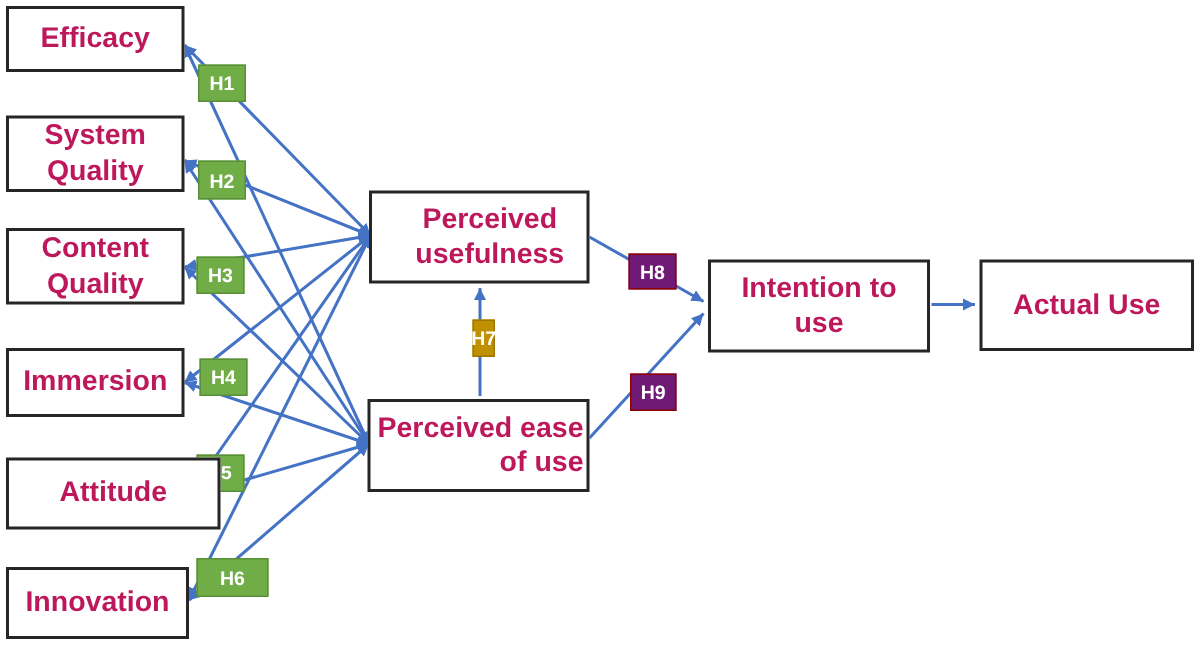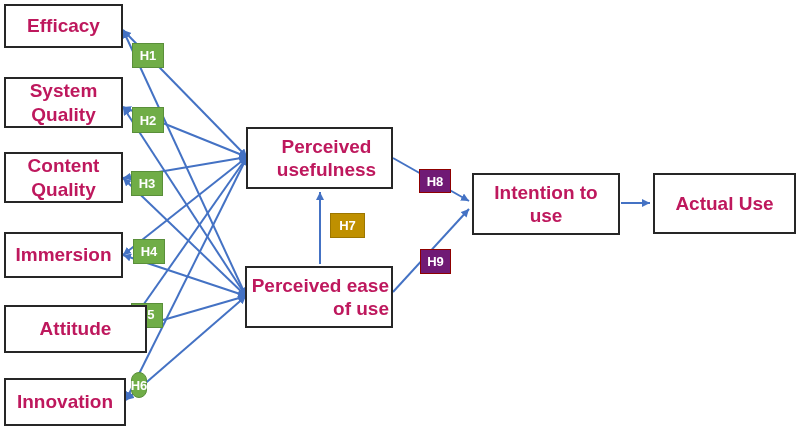--- a/index.html
+++ b/index.html
@@ -30,22 +30,22 @@
   #n-pu{left:246px;top:127px;width:147px;height:62px;padding-left:16px;}
   #n-peou{left:245px;top:266px;width:148px;height:62px;text-align:right;}
   #n-intention{left:472px;top:173px;width:148px;height:62px;}
   #n-actual{left:653px;top:173px;width:143px;height:61px;}
 
   #h1{left:132px;top:43px;width:32px;height:25px;}
   #h2{left:132px;top:107px;width:32px;height:26px;}
   #h3{left:131px;top:171px;width:32px;height:25px;}
   #h4{left:133px;top:239px;width:32px;height:25px;}
   #h5{left:131px;top:303px;width:32px;height:25px;font-family:Liberation Mono, monospace;}
-  #h6{left:131px;top:372px;width:16px;height:26px;border-radius:10px;}
-  #h7{left:330px;top:213px;width:35px;height:25px;}
+  #h6{left:131px;top:372px;width:48px;height:26px;}
+  #h7{left:315px;top:213px;width:15px;height:25px;}
   #h8{left:419px;top:169px;width:32px;height:24px;}
   #h9{left:420px;top:249px;width:31px;height:25px;}
 </style>
 </head>
 <body>
 
 <div id="stage">
 
   <svg id="wires" viewBox="0 0 800 433" xmlns="http://www.w3.org/2000/svg">
     <defs>

